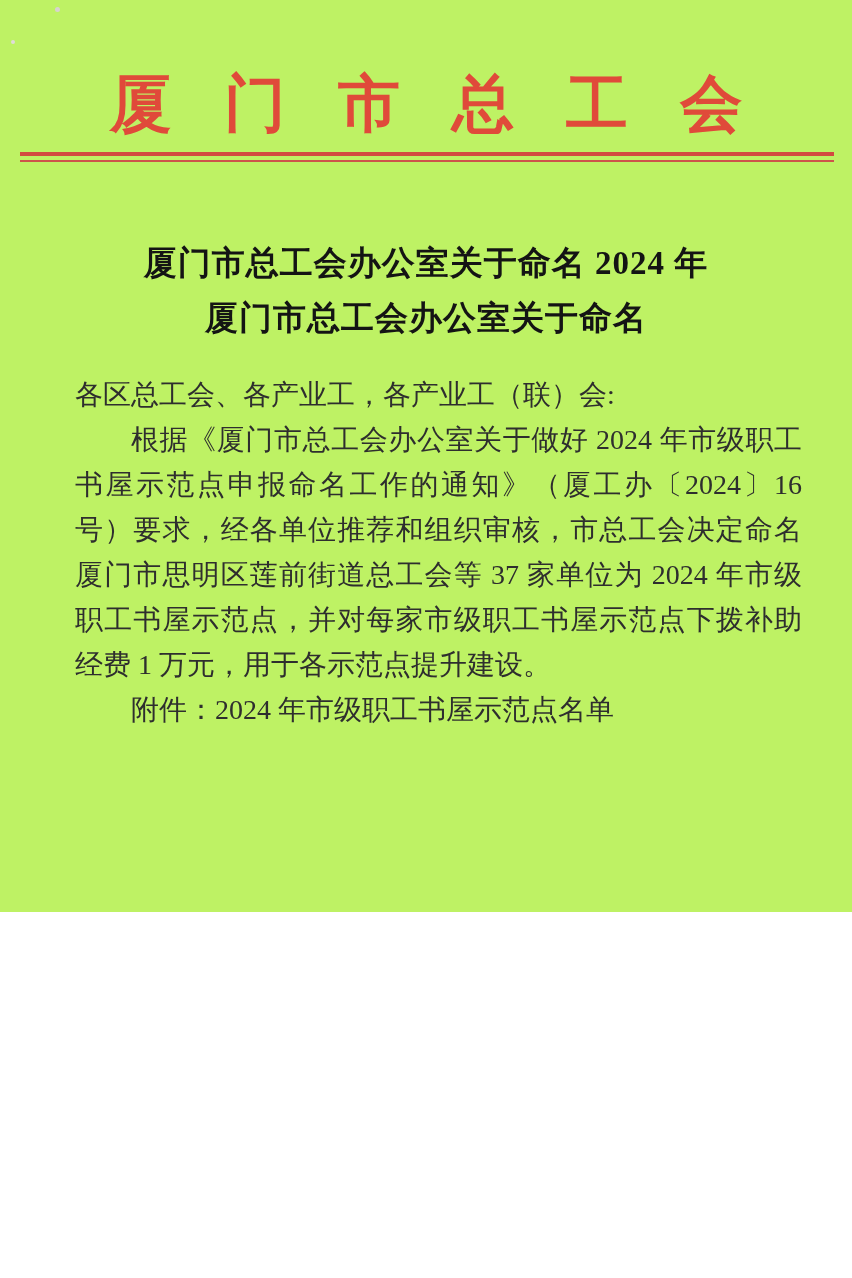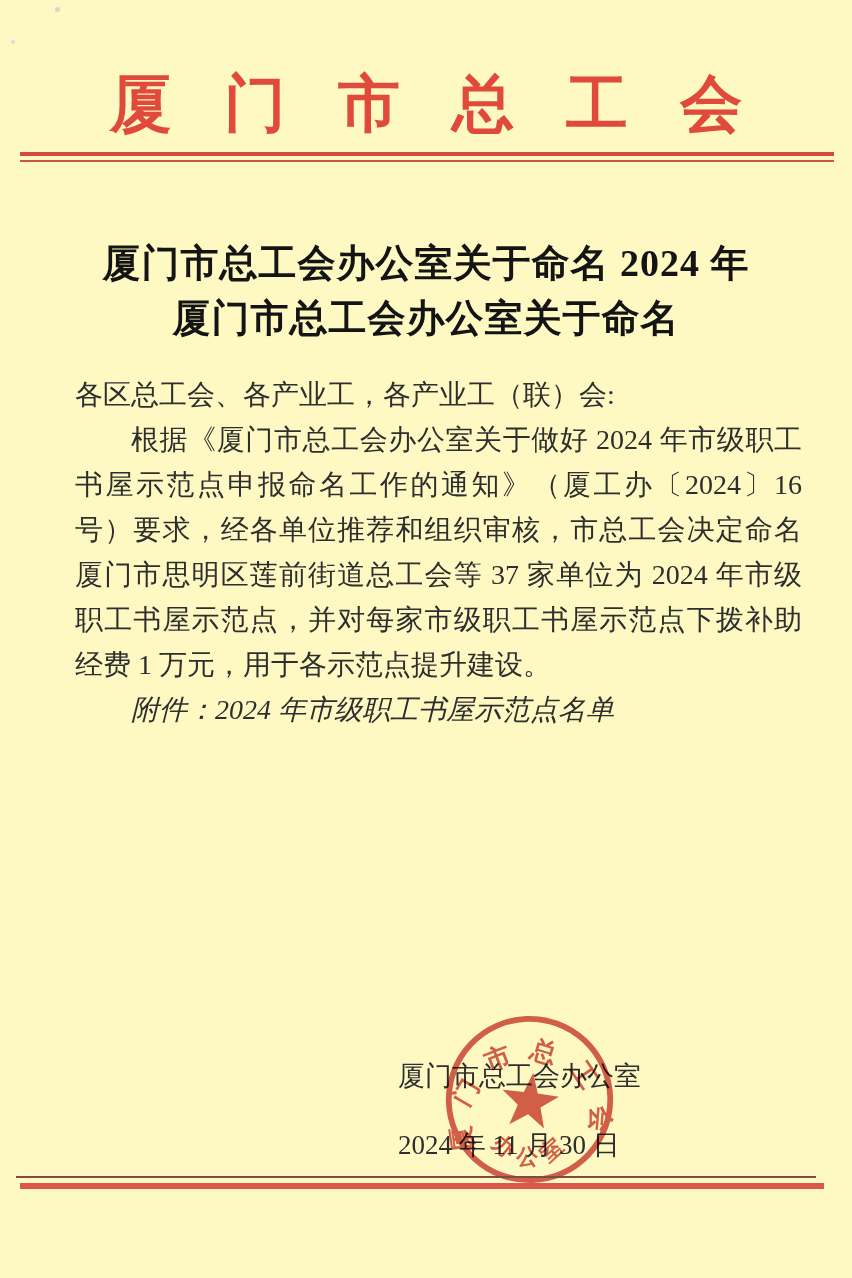--- a/index.html
+++ b/index.html
@@ -1,42 +1,42 @@
 <!DOCTYPE html>
 <html><head>
 <meta charset="utf-8">
 <style>
   html,body{margin:0;padding:0;background:#ffffff;}
   .page{
-    position:relative;width:852px;height:1278px;background:#fef9c3;overflow:hidden;
+    position:relative;width:852px;height:912px;background:#bef264;overflow:hidden;
     font-family:"Liberation Serif","DejaVu Serif",serif;color:#2b2b2b;
   }
   
   .header-band{position:absolute;top:62px;left:0;width:100%;display:flex;justify-content:center;}
   .header-org{
     font-size:62px;font-weight:bold;color:#e04a3a;
     letter-spacing:0.84em;margin-right:-0.84em;white-space:nowrap;
   }
   .rule-top{position:absolute;top:152px;left:20px;right:18px;}
   .rule-top .thick{height:4px;background:#d24b40;}
   .rule-top .gap{height:4px;}
   .rule-top .thin{height:2px;background:#cd544a;}
   
   .doc-title{
     position:absolute;top:236px;left:0;width:100%;text-align:center;
-    font-weight:bold;font-size:38px;line-height:55px;color:#141414;letter-spacing:1px;font-family:Liberation Serif, serif;
+    font-weight:bold;font-size:33px;line-height:55px;color:#141414;letter-spacing:1px;font-family:Liberation Serif, serif;
   }
   
   .body-text{
     position:absolute;top:372px;left:75px;width:727px;
     font-size:28px;line-height:45px;text-align:justify;color:#2e2e2e;
   }
   .body-text p{margin:0;}
   .indent{text-indent:2em;}
-  .attachment{text-indent:2em;margin-top:45px;font-style:italic;}
+  .attachment{text-indent:2em;margin-top:45px;}
   
   .signature{
     position:absolute;top:1056px;left:398px;width:262px;text-align:left;
     font-size:27px;color:#2e2e2e;
   }
   .signature .org-line{line-height:40px;}
   .signature .date-line{line-height:40px;margin-top:29px;}
   
   .seal{
     position:absolute;left:441px;top:1013px;width:177px;height:173px;

